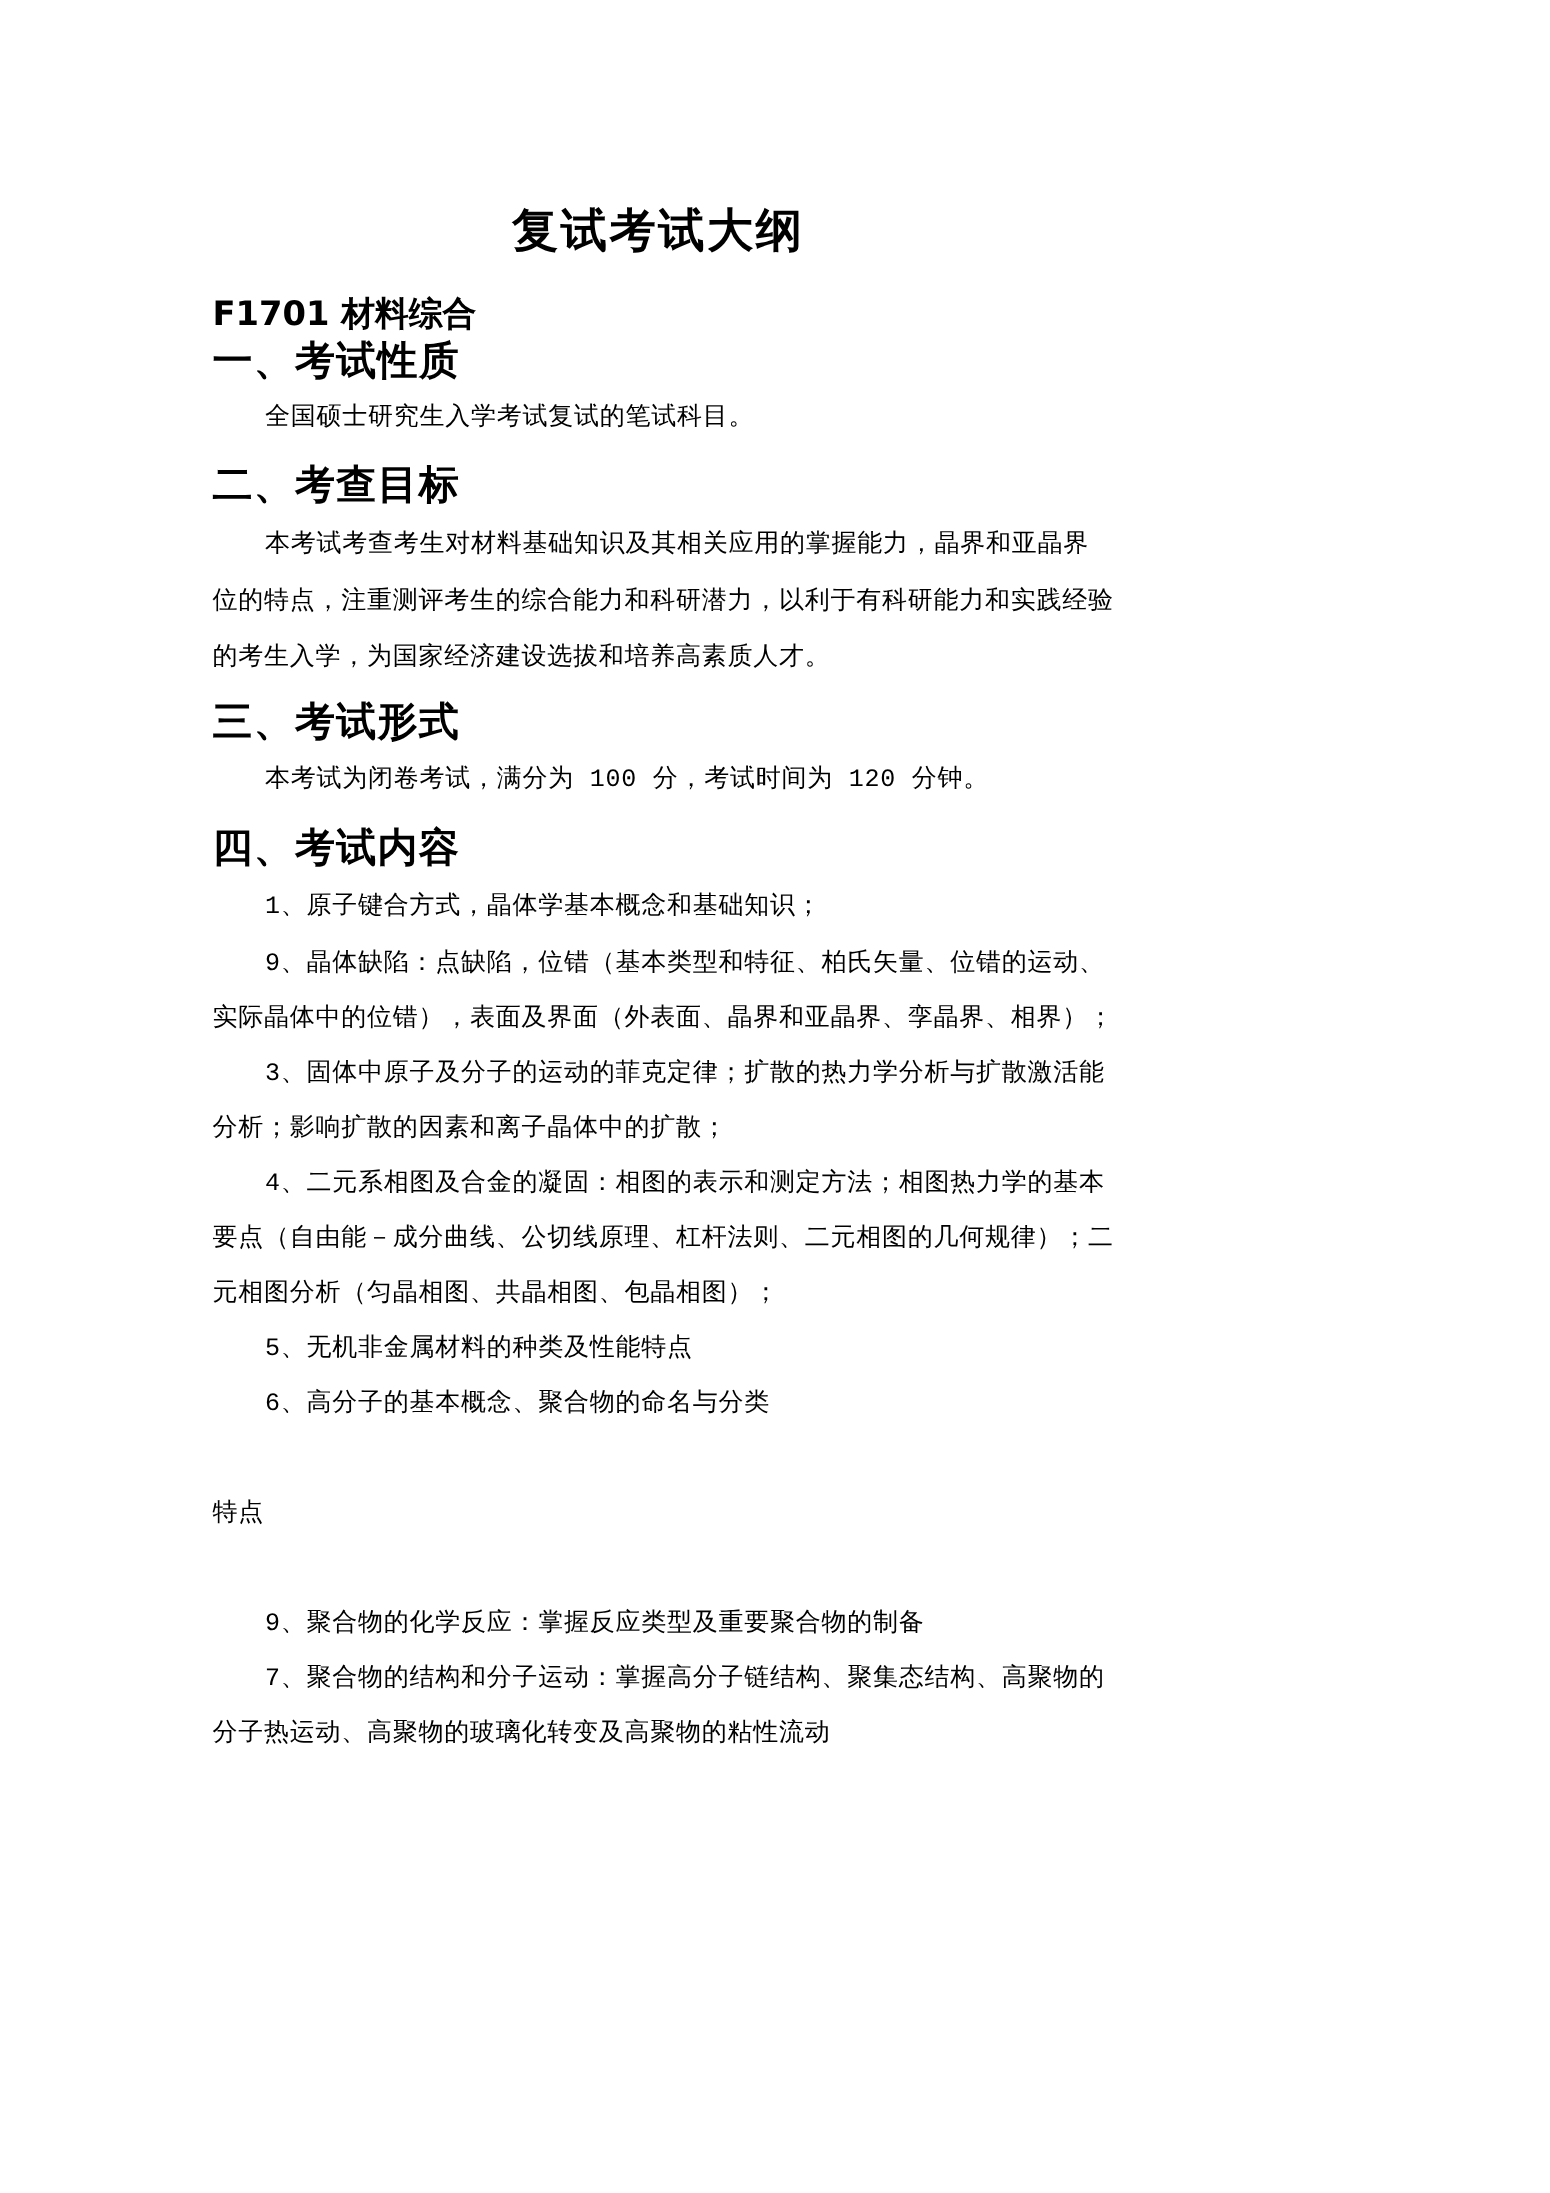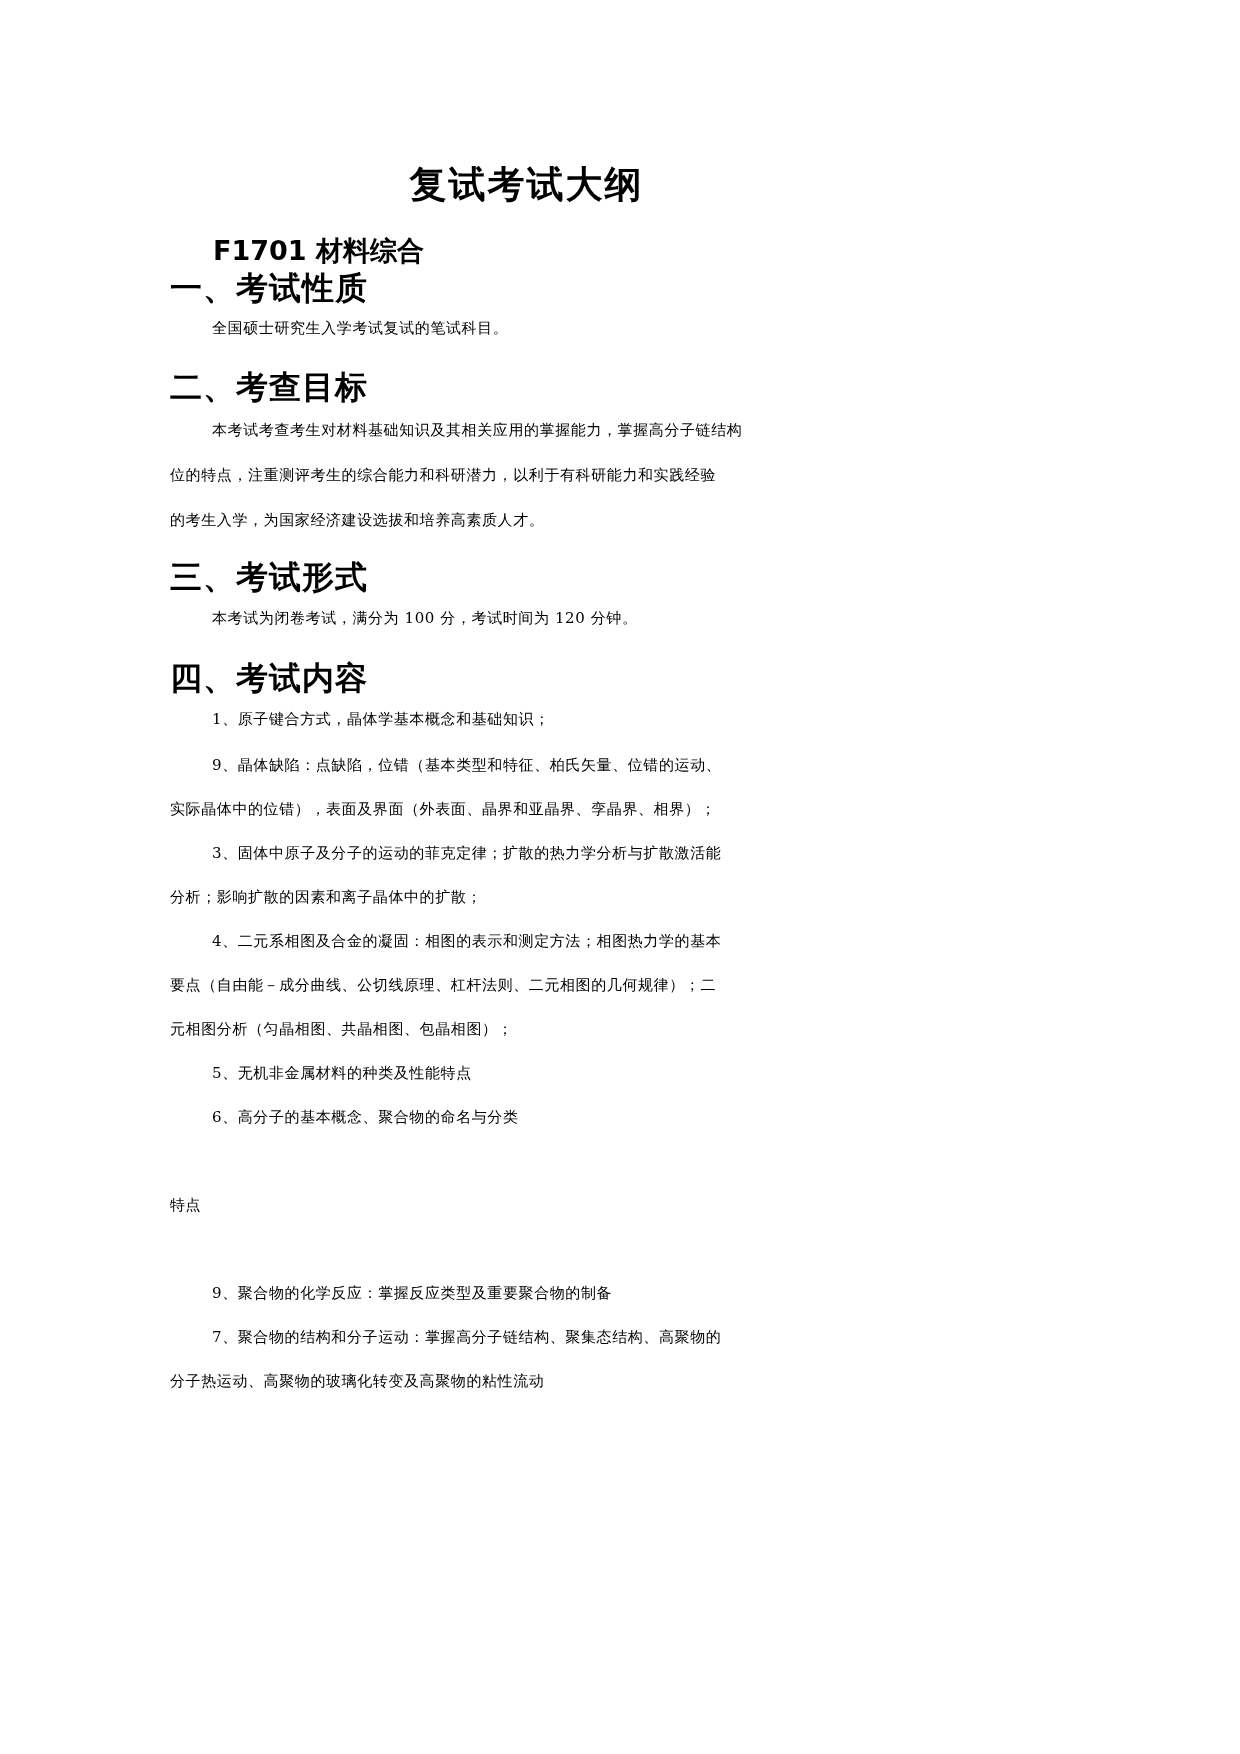--- a/index.html
+++ b/index.html
@@ -3,38 +3,38 @@
 <meta charset="utf-8">
 <style>
   html, body { margin: 0; padding: 0; background: #ffffff; }
   body { width: 1240px; height: 1754px; position: relative; overflow: hidden;
          font-family: "DejaVu Serif", "Liberation Serif", serif; color: #000; }
   .page { position: absolute; left: 0; top: 0; width: 1240px; height: 1754px; }
   .title { position: absolute; left: 0; width: 1053px; top: 160px; text-align: center;
            font-family: "DejaVu Sans", sans-serif; font-weight: bold; font-size: 37px;
            letter-spacing: 2px; }
   .subject { position: absolute; left: 170px; top: 233px; font-family: "DejaVu Sans", sans-serif;
-             font-weight: bold; font-size: 27px; margin-left: 43px; }
+             font-weight: bold; font-size: 27px; }
   .h { position: absolute; left: 170px; font-family: "DejaVu Sans", sans-serif;
        font-weight: bold; font-size: 32px; letter-spacing: 1px; }
-  .line { position: absolute; left: 170px; font-size: 15px; white-space: nowrap; letter-spacing: 0.6px; }
+  .line { position: absolute; left: 170px; font-size: 20px; white-space: nowrap; letter-spacing: 0.6px; font-family: Liberation Mono, monospace; }
   .ind { left: 212px; }
 </style>
 </head>
 <body>
 
 <div class="page">
   <div class="title">复试考试大纲</div>
   <div class="subject">F1701 材料综合</div>
 
   <div class="h" style="top:267px">一、考试性质</div>
   <div class="line ind" style="top:319px">全国硕士研究生入学考试复试的笔试科目。</div>
 
   <div class="h" style="top:366px">二、考查目标</div>
-  <div class="line ind" style="top:421px">本考试考查考生对材料基础知识及其相关应用的掌握能力，掌握高分子链结构</div>
+  <div class="line ind" style="top:421px">本考试考查考生对材料基础知识及其相关应用的掌握能力，晶界和亚晶界</div>
   <div class="line" style="top:466px">位的特点，注重测评考生的综合能力和科研潜力，以利于有科研能力和实践经验</div>
   <div class="line" style="top:511px">的考生入学，为国家经济建设选拔和培养高素质人才。</div>
 
   <div class="h" style="top:556px">三、考试形式</div>
   <div class="line ind" style="top:609px">本考试为闭卷考试，满分为 100 分，考试时间为 120 分钟。</div>
 
   <div class="h" style="top:657px">四、考试内容</div>
 
   <div class="line ind" style="top:710px">1、原子键合方式，晶体学基本概念和基础知识；</div>
   <div class="line ind" style="top:756px">9、晶体缺陷：点缺陷，位错（基本类型和特征、柏氏矢量、位错的运动、</div>

